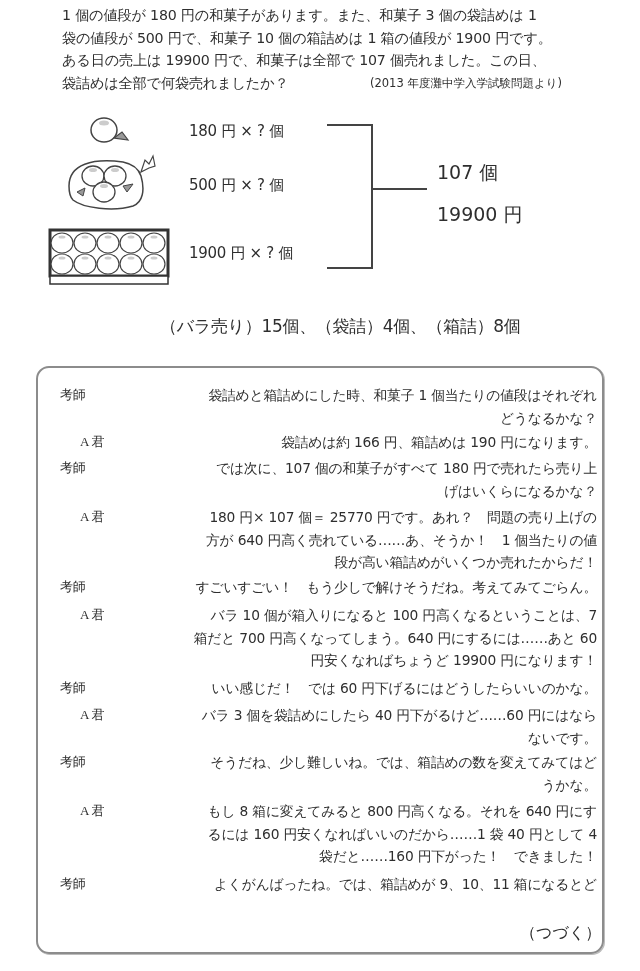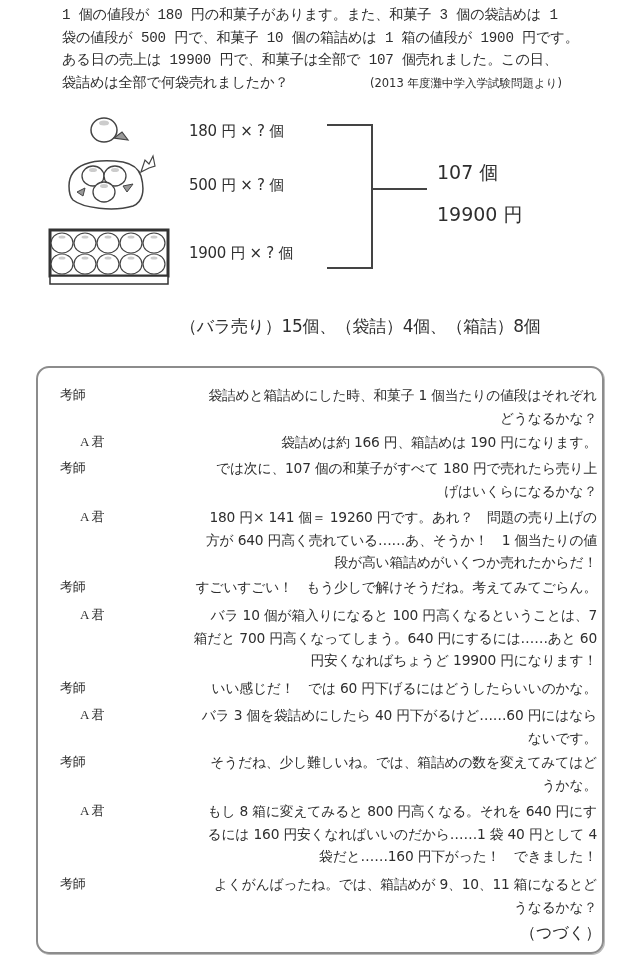--- a/index.html
+++ b/index.html
@@ -3,39 +3,38 @@
 <meta charset="utf-8">
 <style>
   html, body { margin: 0; padding: 0; background: #ffffff; }
   body {
     width: 640px; height: 971px; position: relative; overflow: hidden;
     font-family: "DejaVu Sans", "Liberation Sans", sans-serif;
     color: #2e2e2e;
   }
   .problem {
     position: absolute; left: 62px; top: 4px; width: 545px;
-    font-size: 14.2px; line-height: 22.5px; letter-spacing: -0.2px; font-family: Liberation Mono, monospace;
+    font-size: 14.2px; line-height: 22.5px; letter-spacing: -0.2px;
   }
   .problem .line { white-space: nowrap; display: block; }
   .source {
     position: absolute; left: 370px; top: 76px;
     font-size: 11.5px; white-space: nowrap;
   }
   
   .diagram { position: absolute; left: 0; top: 100px; width: 640px; height: 250px; }
   .eq {
     position: absolute; font-size: 15px; white-space: nowrap; letter-spacing: -0.3px;
   }
   .bracket-h { position: absolute; height: 2px; background: #444; }
   .bracket-v { position: absolute; width: 2px; background: #444; }
   .total { position: absolute; font-size: 19px; white-space: nowrap; }
   .answer {
     position: absolute; left: 160px; top: 315px; font-size: 17px; white-space: nowrap;
     letter-spacing: -0.3px;
-    margin-left: 20px;
   }
   .illus { position: absolute; }
   
   .dialog {
     position: absolute; left: 36px; top: 366px; width: 568px; height: 588px;
     border: 2px solid #8c8c8c; border-radius: 13px; box-sizing: border-box;
     box-shadow: 1px 1px 0 #bcbcbc;
   }
   .turn {
     position: absolute; left: 60px; width: 530px;
@@ -145,21 +144,21 @@
 <div class="turn" style="top:457px">
   <span class="speaker">考師</span>
   <div class="utter">
       <span class="line">では次に、107 個の和菓子がすべて 180 円で売れたら売り上</span>
       <span class="line">げはいくらになるかな？</span>
     </div>
 </div>
 <div class="turn" style="top:506px">
   <span class="speaker a">A 君</span>
   <div class="utter">
-      <span class="line">180 円× 141 個＝ 19260 円です。あれ？　問題の売り上げの</span>
+      <span class="line">180 円× 107 個＝ 25770 円です。あれ？　問題の売り上げの</span>
       <span class="line">方が 640 円高く売れている……あ、そうか！　1 個当たりの値</span>
       <span class="line">段が高い箱詰めがいくつか売れたからだ！</span>
     </div>
 </div>
 <div class="turn" style="top:576px">
   <span class="speaker">考師</span>
   <div class="utter">
       <span class="line">すごいすごい！　もう少しで解けそうだね。考えてみてごらん。</span>
     </div>
 </div>
@@ -196,17 +195,16 @@
   <div class="utter">
       <span class="line">もし 8 箱に変えてみると 800 円高くなる。それを 640 円にす</span>
       <span class="line">るには 160 円安くなればいいのだから……1 袋 40 円として 4</span>
       <span class="line">袋だと……160 円下がった！　できました！</span>
     </div>
 </div>
 <div class="turn" style="top:873px">
   <span class="speaker">考師</span>
   <div class="utter">
       <span class="line">よくがんばったね。では、箱詰めが 9、10、11 箱になるとど</span>
-      <span class="line">うなるかな？</span>
     </div>
 </div>
 
 <div class="cont">（つづく）</div>
 
 </body></html>

